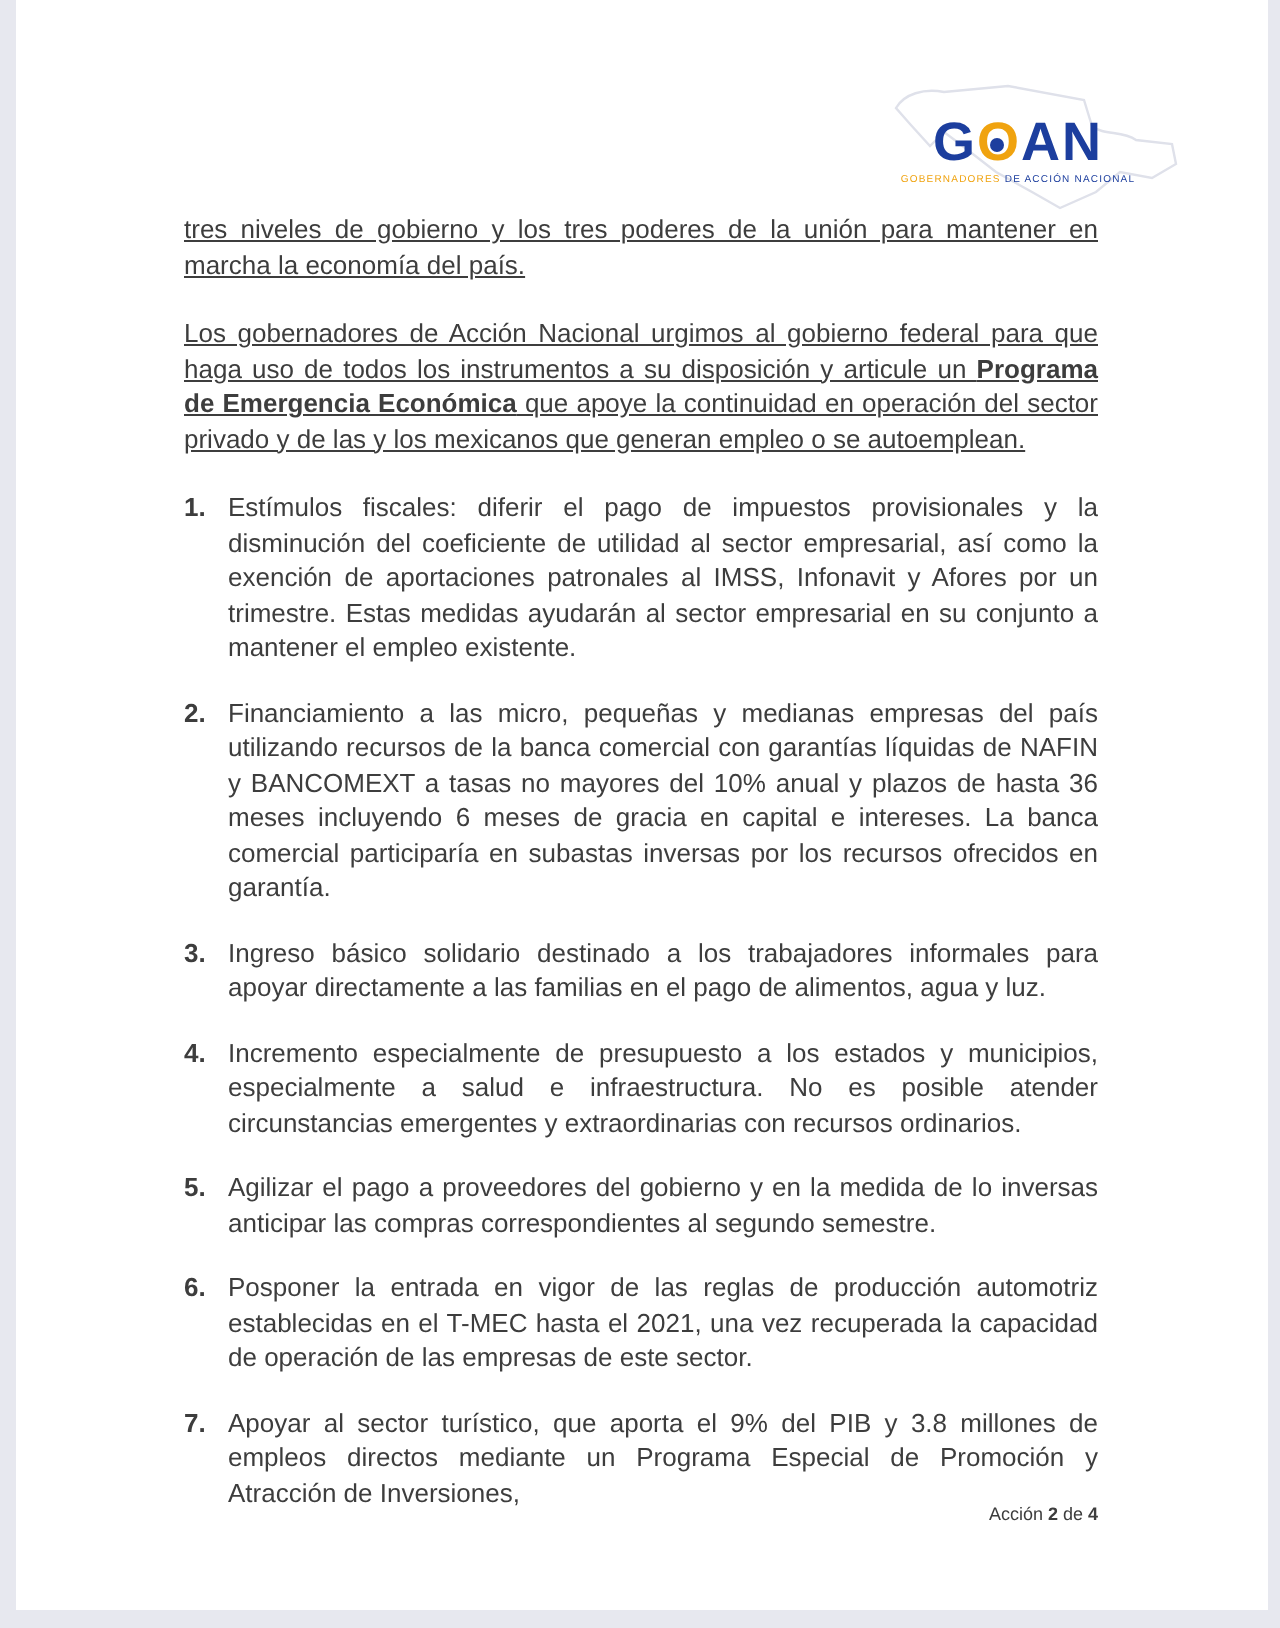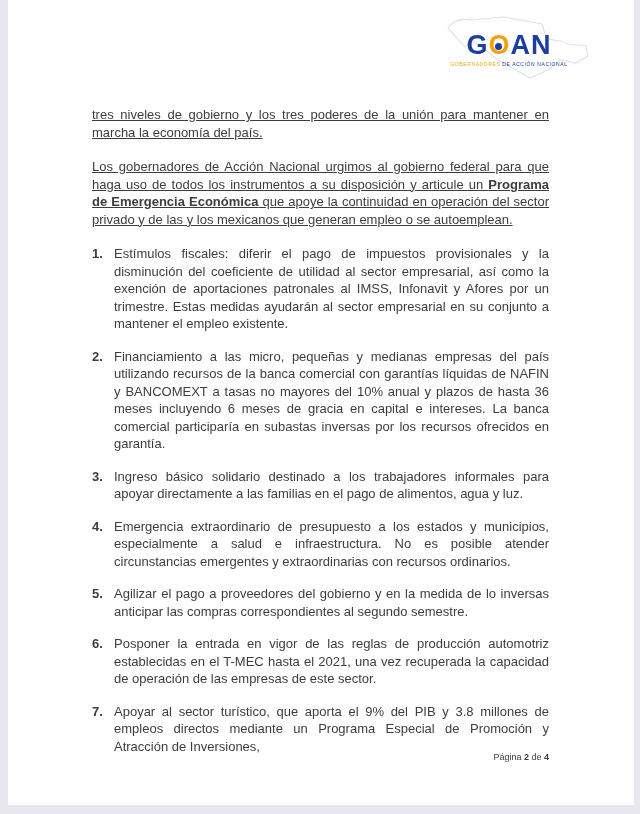--- a/index.html
+++ b/index.html
@@ -11,21 +11,21 @@
     overflow:hidden;
   }
   .page {
     position:absolute;
     left:8px; right:6px; top:0; bottom:9px;
     background:#ffffff;
   }
   
   .logo-wrap {
     position:absolute;
-    top:12px; right:26px;
+    top:38px; right:26px;
     width:170px; height:82px;text-decoration:underline;
   }
   .map-svg { position:absolute; left:0; top:0; width:170px; height:82px; }
   .logo-inner {
     position:absolute; left:0; right:28px; top:20px;
     text-align:center;
   }
   .logo-text {
     font-size:27px;
     font-weight:700;
@@ -110,35 +110,35 @@
       <span class="item-body"><span class="lead-italic">Financiamiento a las micro, pequeñas y medianas empresas</span><span> del país utilizando recursos de la banca comercial con garantías líquidas de NAFIN y BANCOMEXT a tasas no mayores del 10% anual y plazos de hasta 36 meses incluyendo 6 meses de gracia en capital e intereses. La banca comercial participaría en subastas inversas por los recursos ofrecidos en garantía.</span></span>
     </div>
 
     <div class="list-item">
       <span class="num">3.</span>
       <span class="item-body"><span class="lead-italic">Ingreso básico solidario</span><span> destinado a los trabajadores informales para apoyar directamente a las familias en el pago de alimentos, agua y luz.</span></span>
     </div>
 
     <div class="list-item">
       <span class="num">4.</span>
-      <span class="item-body"><span class="lead-italic">Emergencia extraordinario de presupuesto a los</span><span> estados y municipios, especialmente a salud e infraestructura. No es posible atender circunstancias emergentes y extraordinarias con recursos ordinarios.</span></span>
+      <span class="item-body"><span class="lead-italic">Incremento especialmente de presupuesto a los</span><span> estados y municipios, especialmente a salud e infraestructura. No es posible atender circunstancias emergentes y extraordinarias con recursos ordinarios.</span></span>
     </div>
 
     <div class="list-item">
       <span class="num">5.</span>
       <span class="item-body"><span class="lead-italic">Agilizar el pago a proveedores del gobierno</span><span> y en la medida de lo inversas anticipar las compras correspondientes al segundo semestre.</span></span>
     </div>
 
     <div class="list-item">
       <span class="num">6.</span>
       <span class="item-body"><span class="lead-italic">Posponer la entrada en vigor de las reglas de producción automotriz establecidas en el T-MEC hasta el 2021</span><span>, una vez recuperada la capacidad de operación de las empresas de este sector.</span></span>
     </div>
 
     <div class="list-item">
       <span class="num">7.</span>
       <span class="item-body"><span class="lead-italic">Apoyar al sector turístico</span><span>, que aporta el 9% del PIB y 3.8 millones de empleos directos mediante un Programa Especial de Promoción y Atracción de Inversiones,</span></span>
     </div>
 
   </div>
 
-  <div class="footer"><span>Página </span><span class="bold">2</span><span> de </span><span class="bold">4</span></div>
+  <div class="footer"><span>Acción </span><span class="bold">2</span><span> de </span><span class="bold">4</span></div>
 
 </div>
 
 </body></html>

